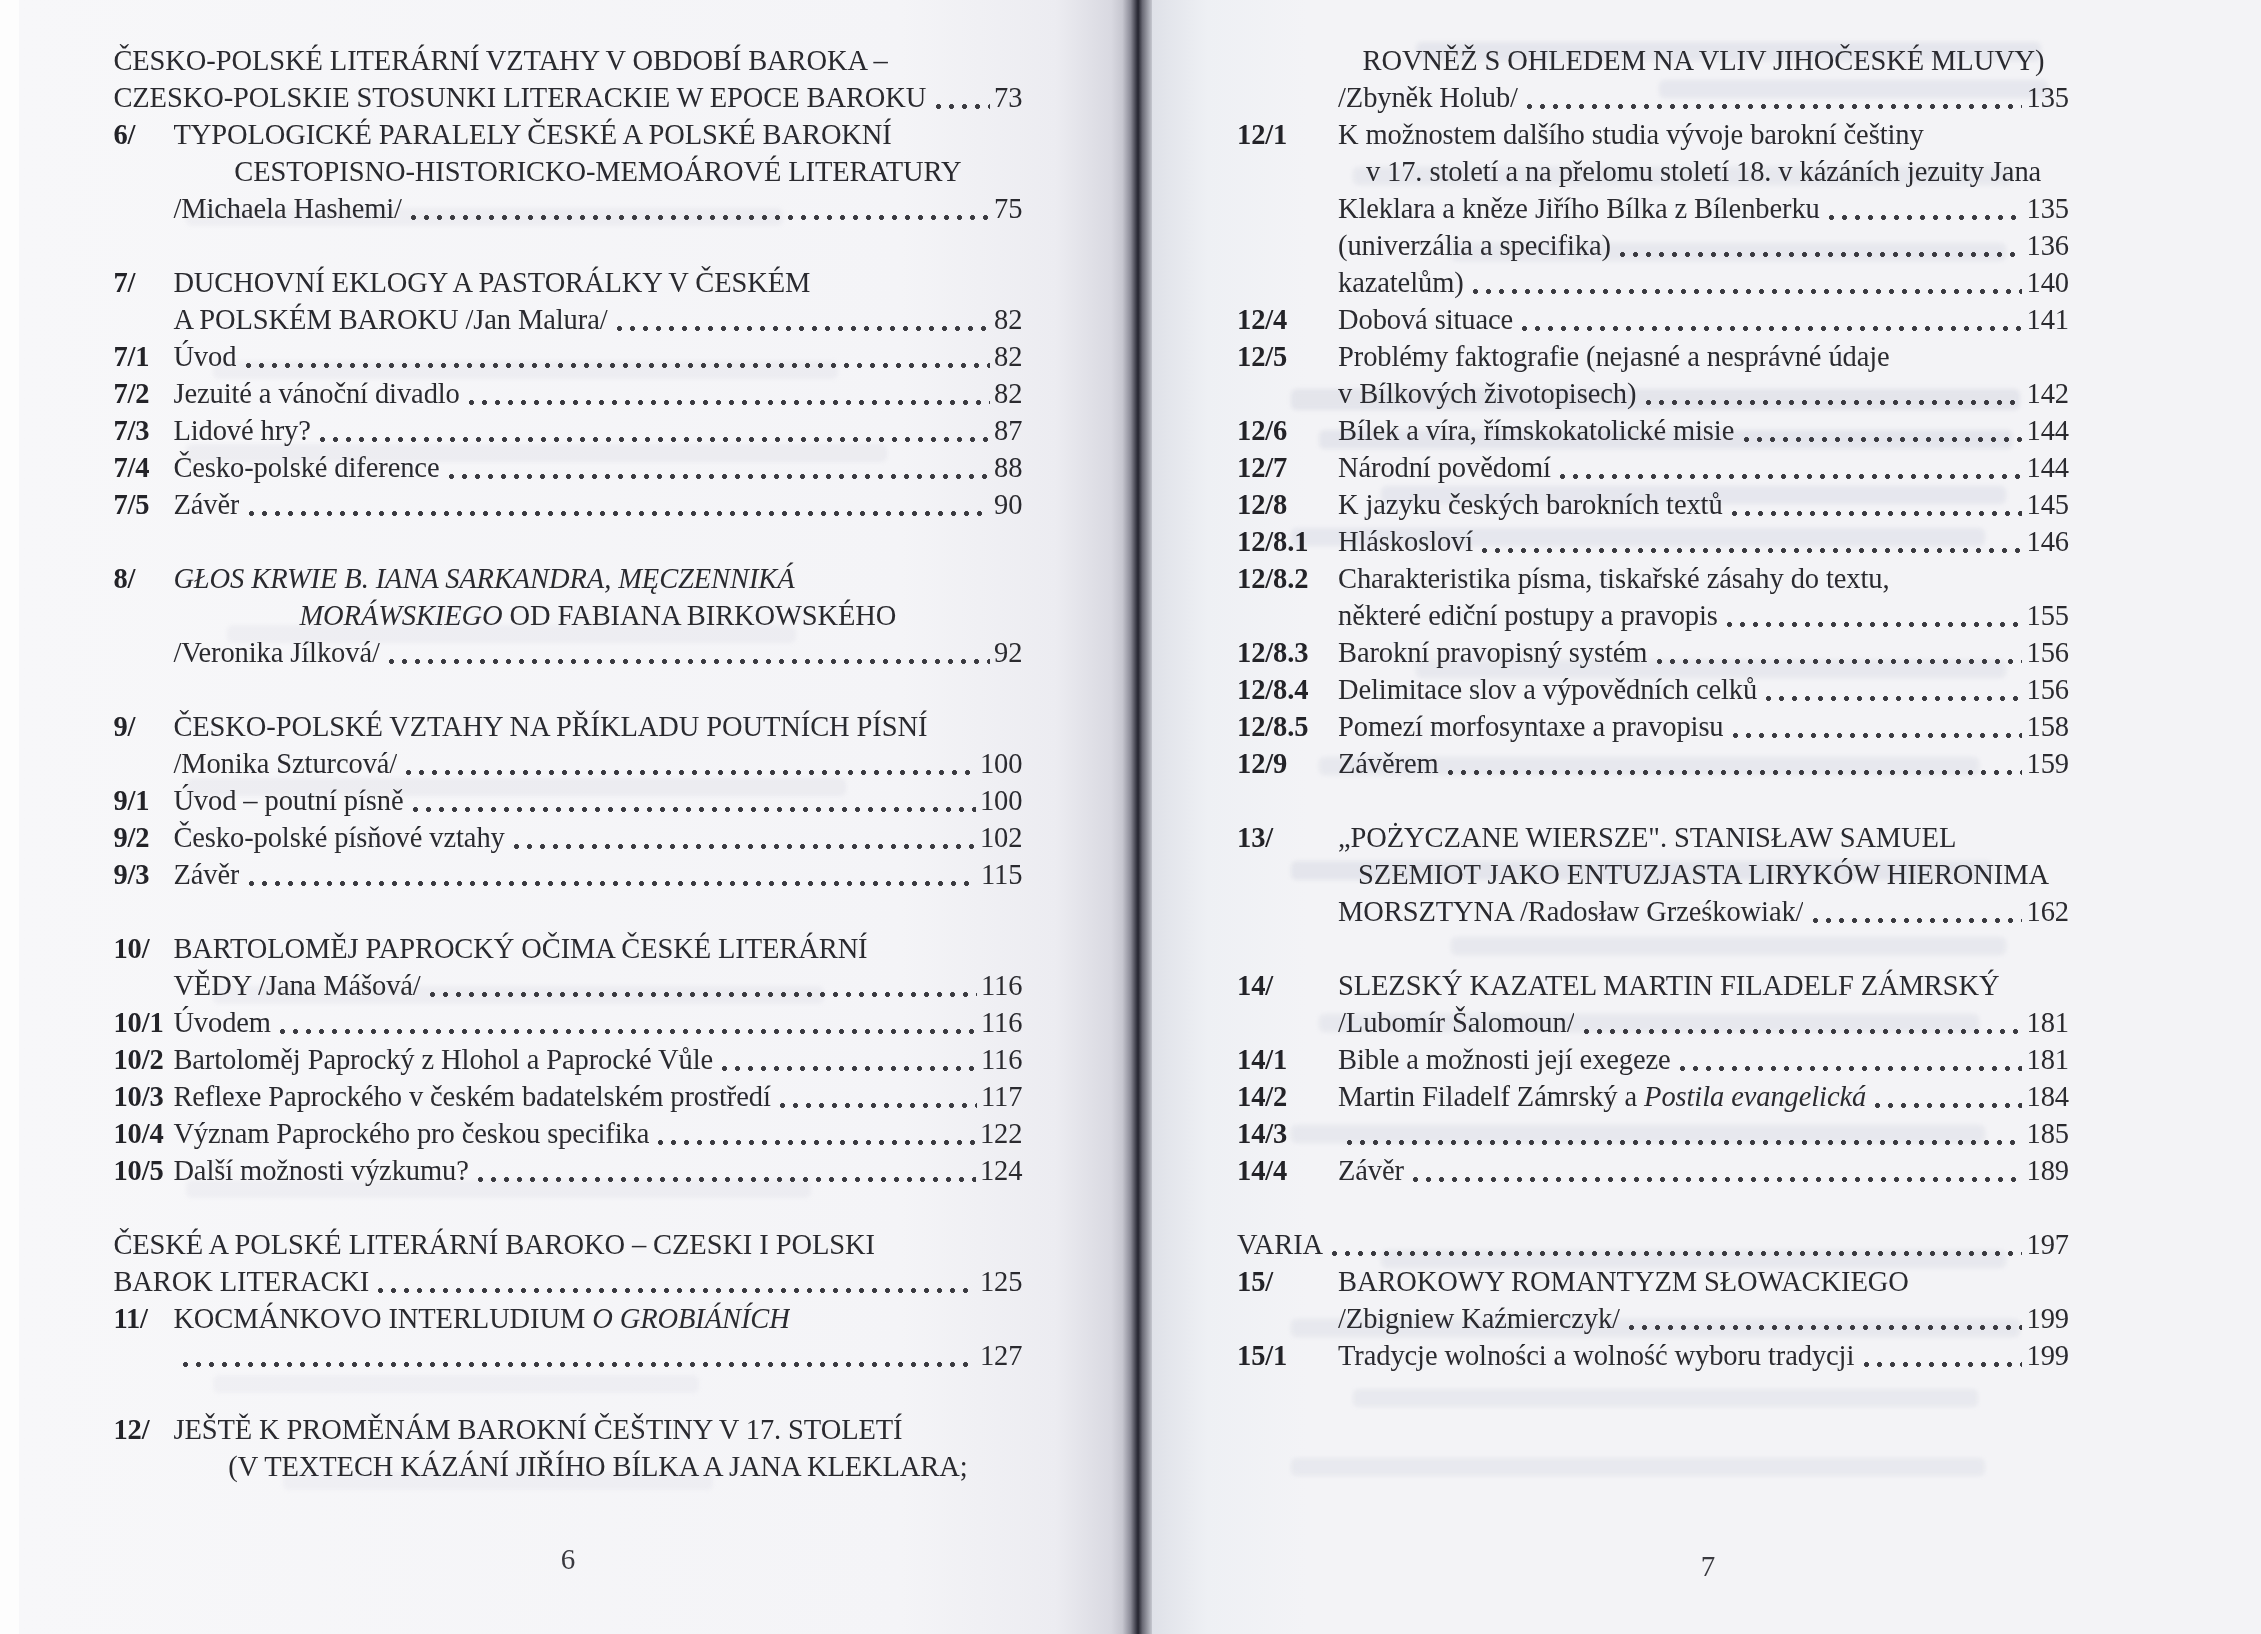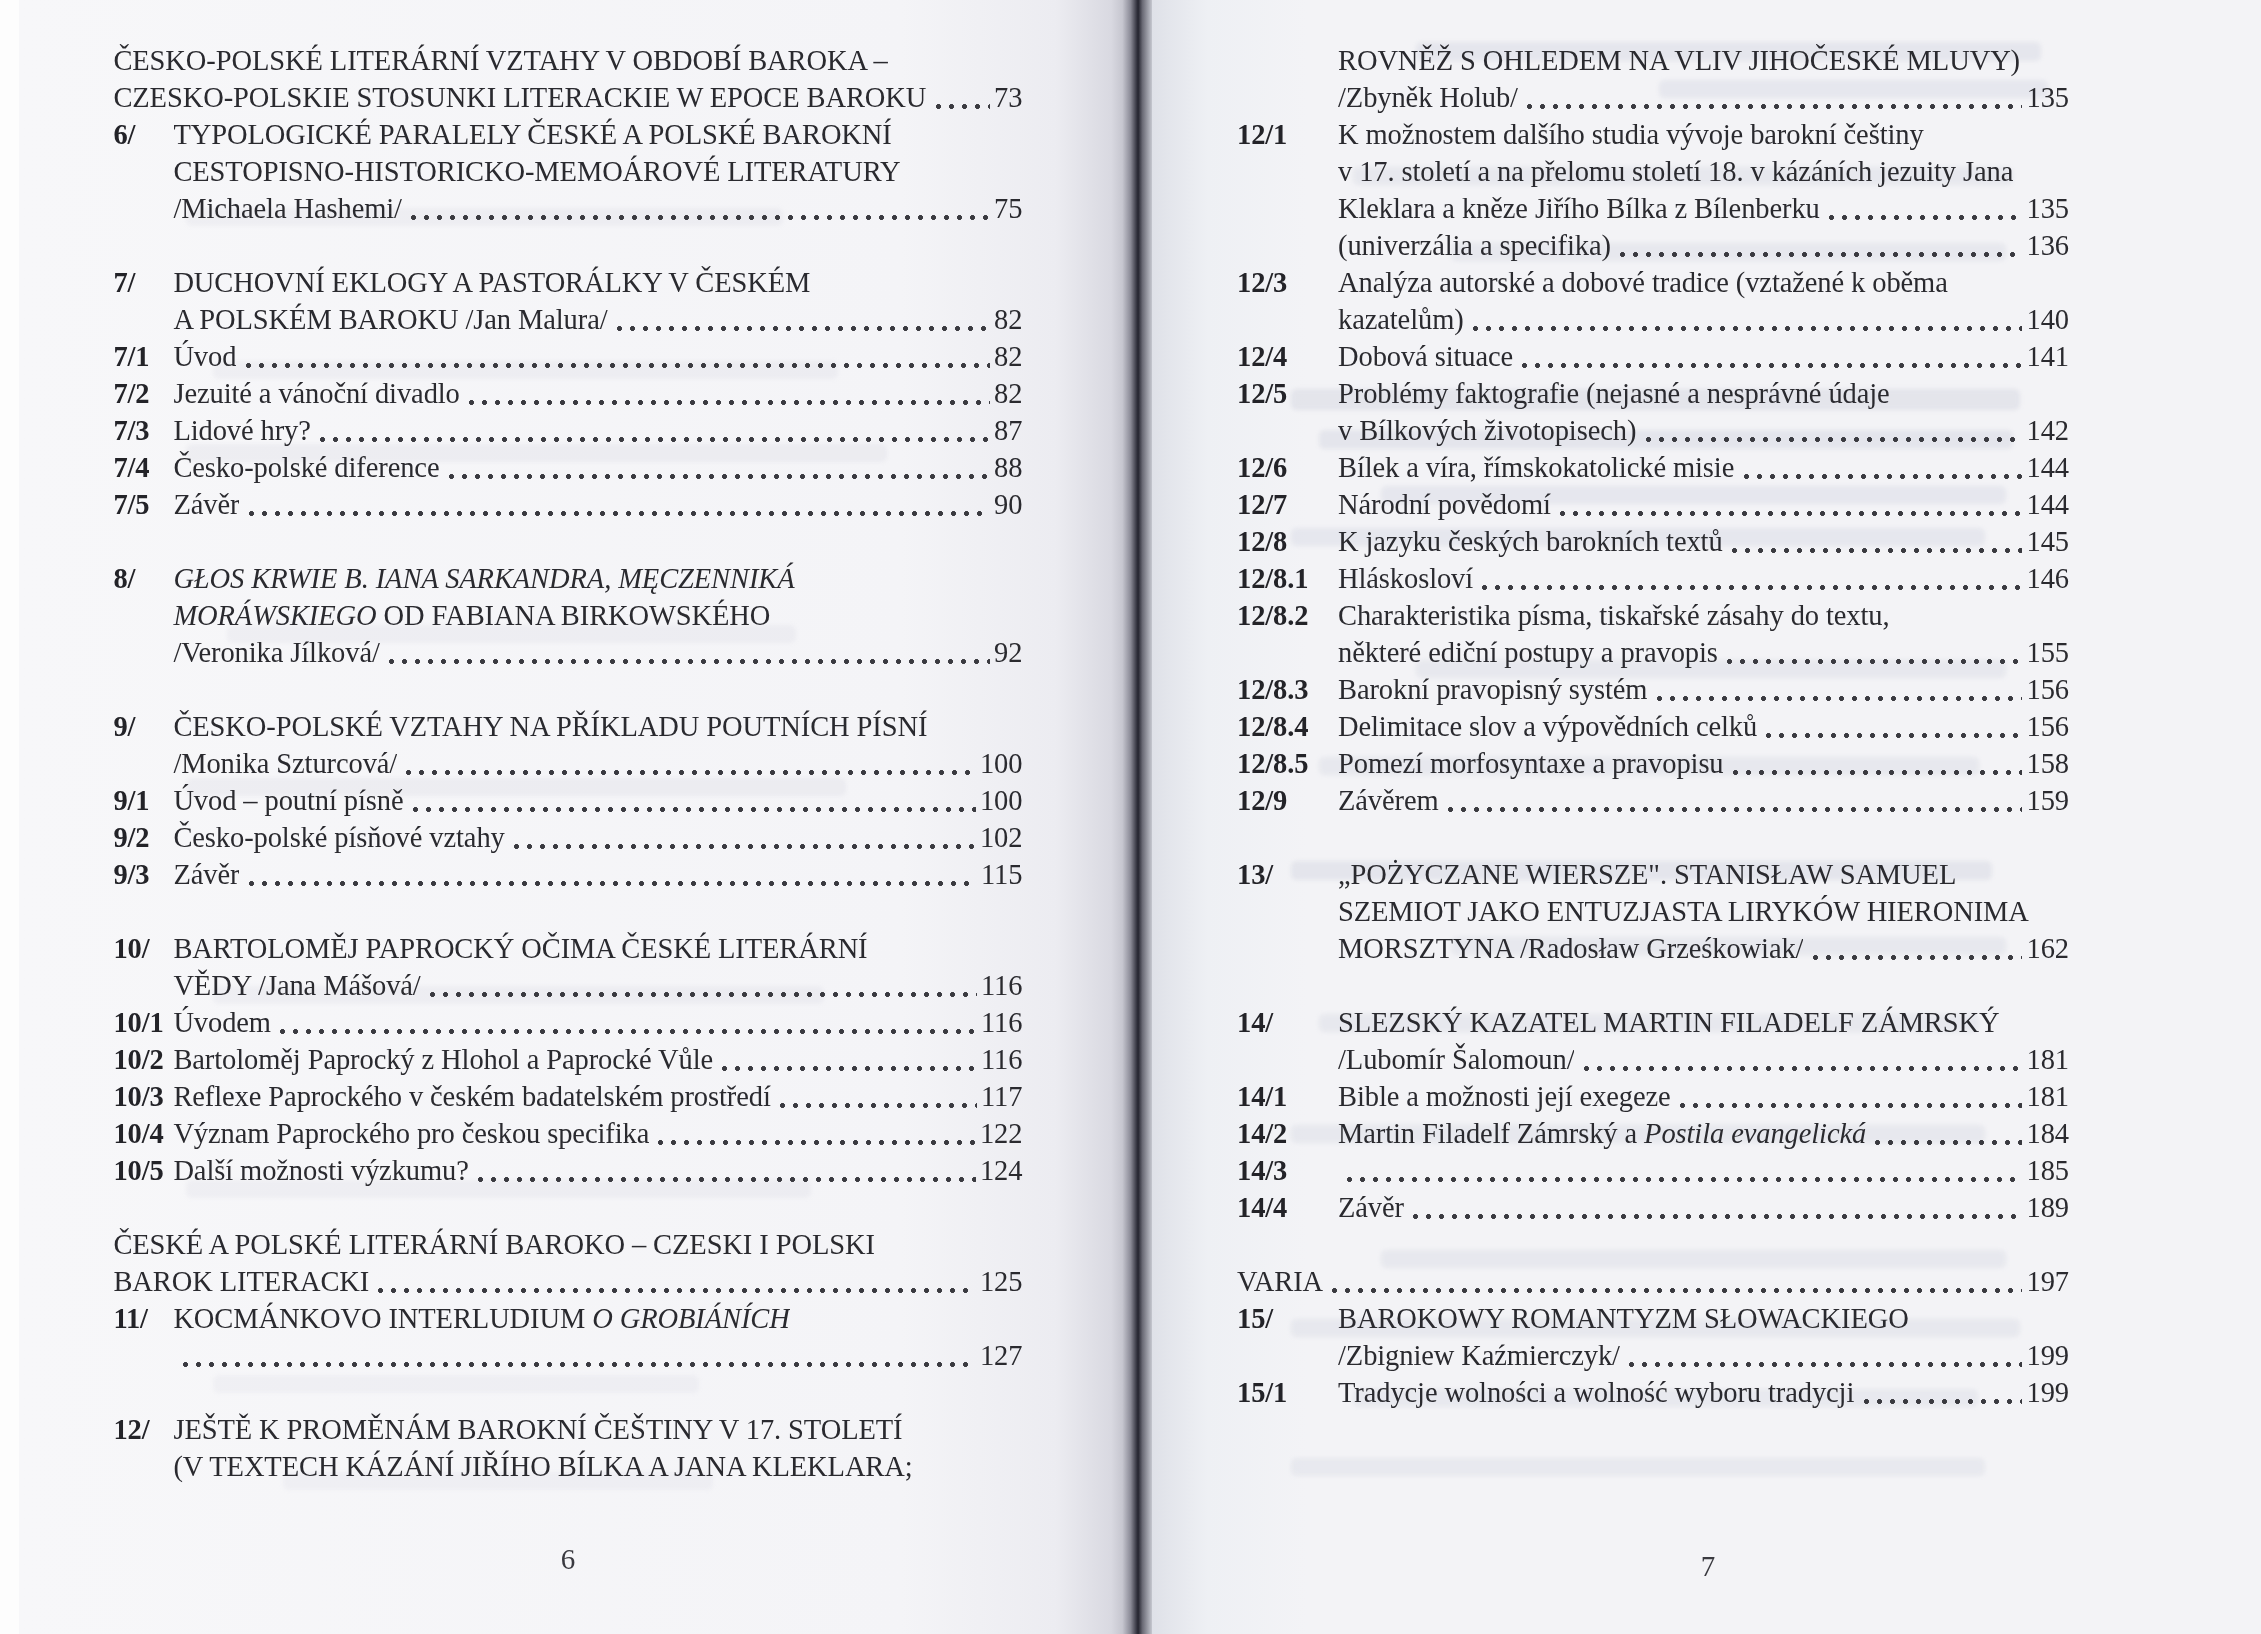--- a/index.html
+++ b/index.html
@@ -29,21 +29,21 @@
   .content-right{left:85px;width:832px;}
   .group{margin-top:37px;}
   .group:first-child{margin-top:0;}
   .entry{--numw:60px;}
   .content-right .entry{--numw:101px;}
   .line{
     display:flex;align-items:flex-end;
     font-size:28.5px;line-height:37px;letter-spacing:-0.1px;
     white-space:pre;
   }
-  .line.ind{padding-left:var(--numw);}
+  .line.ind{padding-left:var(--numw);justify-content:center;}
   .num{
     flex:0 0 var(--numw);
     font-weight:700;color:#232328;
   }
   .txt{flex:0 1 auto;min-width:0;overflow:hidden;}
   .txt .it{font-style:italic;}
   .dots{
     flex:1 1 21px;min-width:21px;height:7px;
     margin:0 4.2px 6.2px 8.3px;align-self:flex-end;
     background-image:radial-gradient(circle at 3.5px 3.5px,#3a3a40 2.2px,rgba(0,0,0,0) 2.8px);
@@ -208,21 +208,20 @@
           </div>
           <div class="entry">
             <div class="line"><span class="num">12/1</span><span class="txt"><span>K možnostem dalšího studia vývoje barokní češtiny</span></span></div>
             <div class="line ind"><span class="txt"><span>v 17. století a na přelomu století 18. v kázáních jezuity Jana</span></span></div>
             <div class="line ind"><span class="txt"><span>Kleklara a kněze Jiřího Bílka z Bílenberku</span></span><span class="dots"></span><span class="pg">135</span></div>
           </div>
           <div class="entry">
             <div class="line ind"><span class="txt"><span>(univerzália a specifika)</span></span><span class="dots"></span><span class="pg">136</span></div>
           </div>
           <div class="entry">
-            <div class="line"><span class="num">12/3</span><span class="txt"><span>Analýza autorské a dobové tradice (vztažené k oběma</span></span></div>
             <div class="line ind"><span class="txt"><span>kazatelům)</span></span><span class="dots"></span><span class="pg">140</span></div>
           </div>
           <div class="entry">
             <div class="line"><span class="num">12/4</span><span class="txt"><span>Dobová situace</span></span><span class="dots"></span><span class="pg">141</span></div>
           </div>
           <div class="entry">
             <div class="line"><span class="num">12/5</span><span class="txt"><span>Problémy faktografie (nejasné a nesprávné údaje</span></span></div>
             <div class="line ind"><span class="txt"><span>v Bílkových životopisech)</span></span><span class="dots"></span><span class="pg">142</span></div>
           </div>
           <div class="entry">

